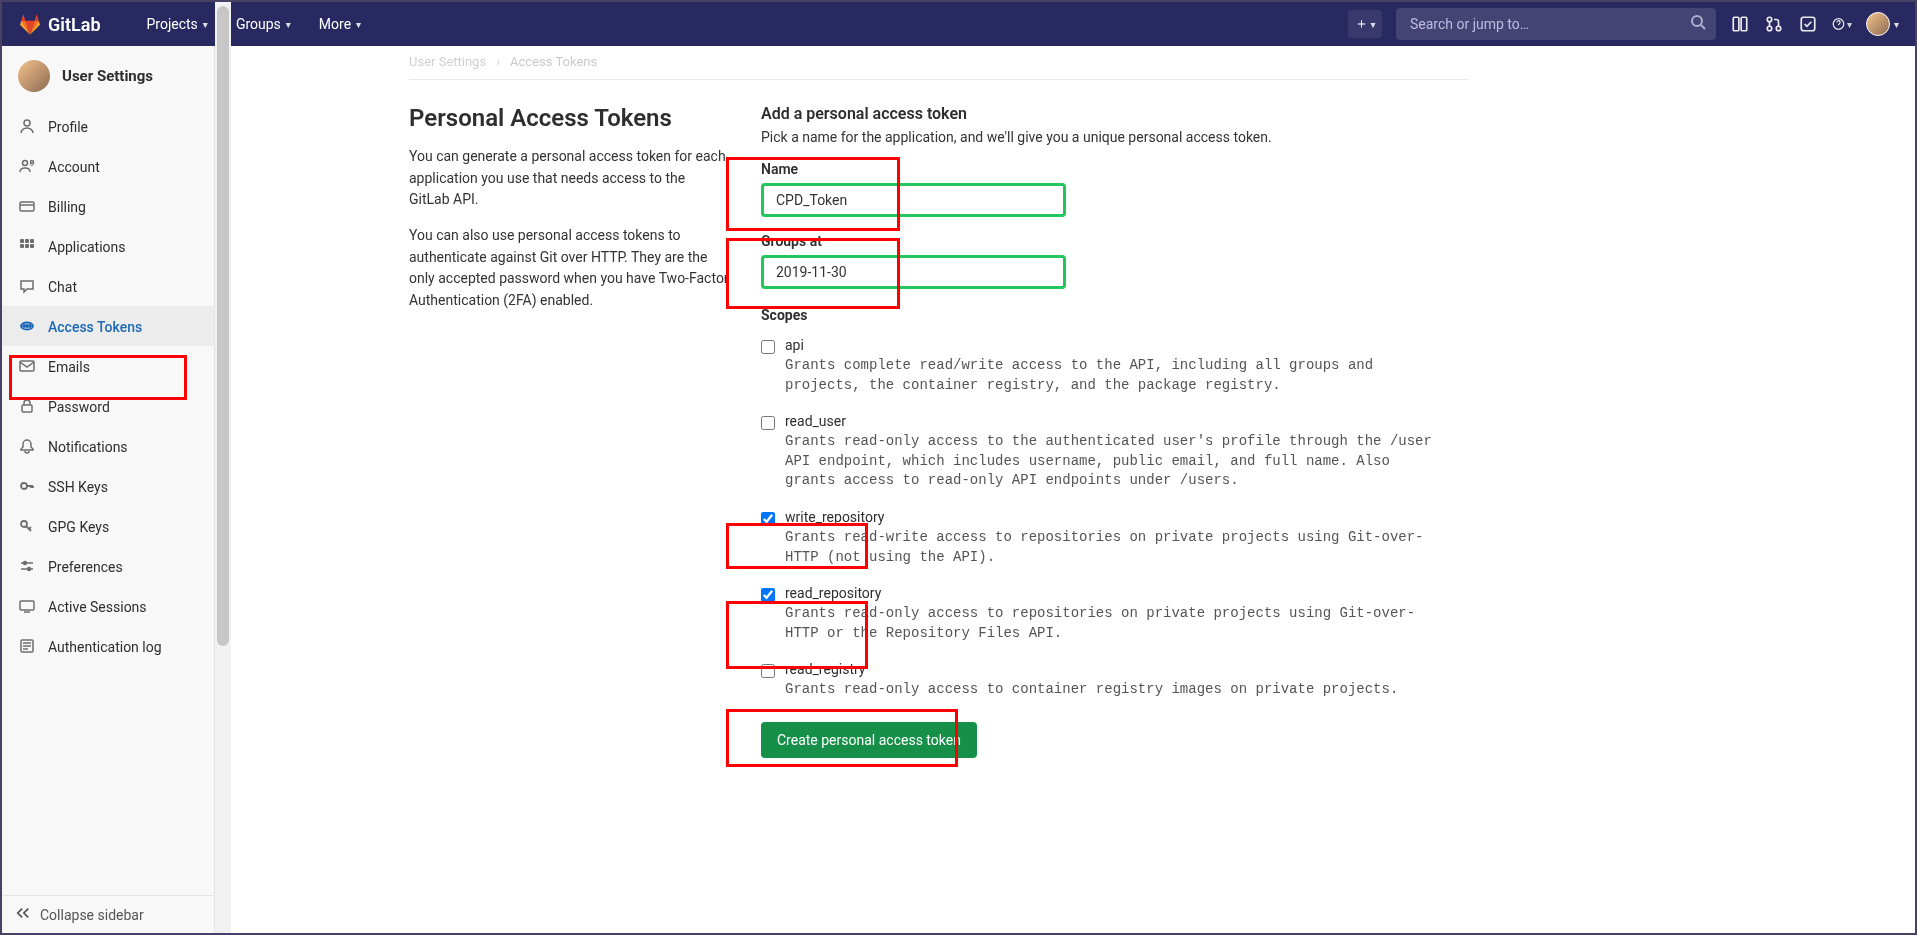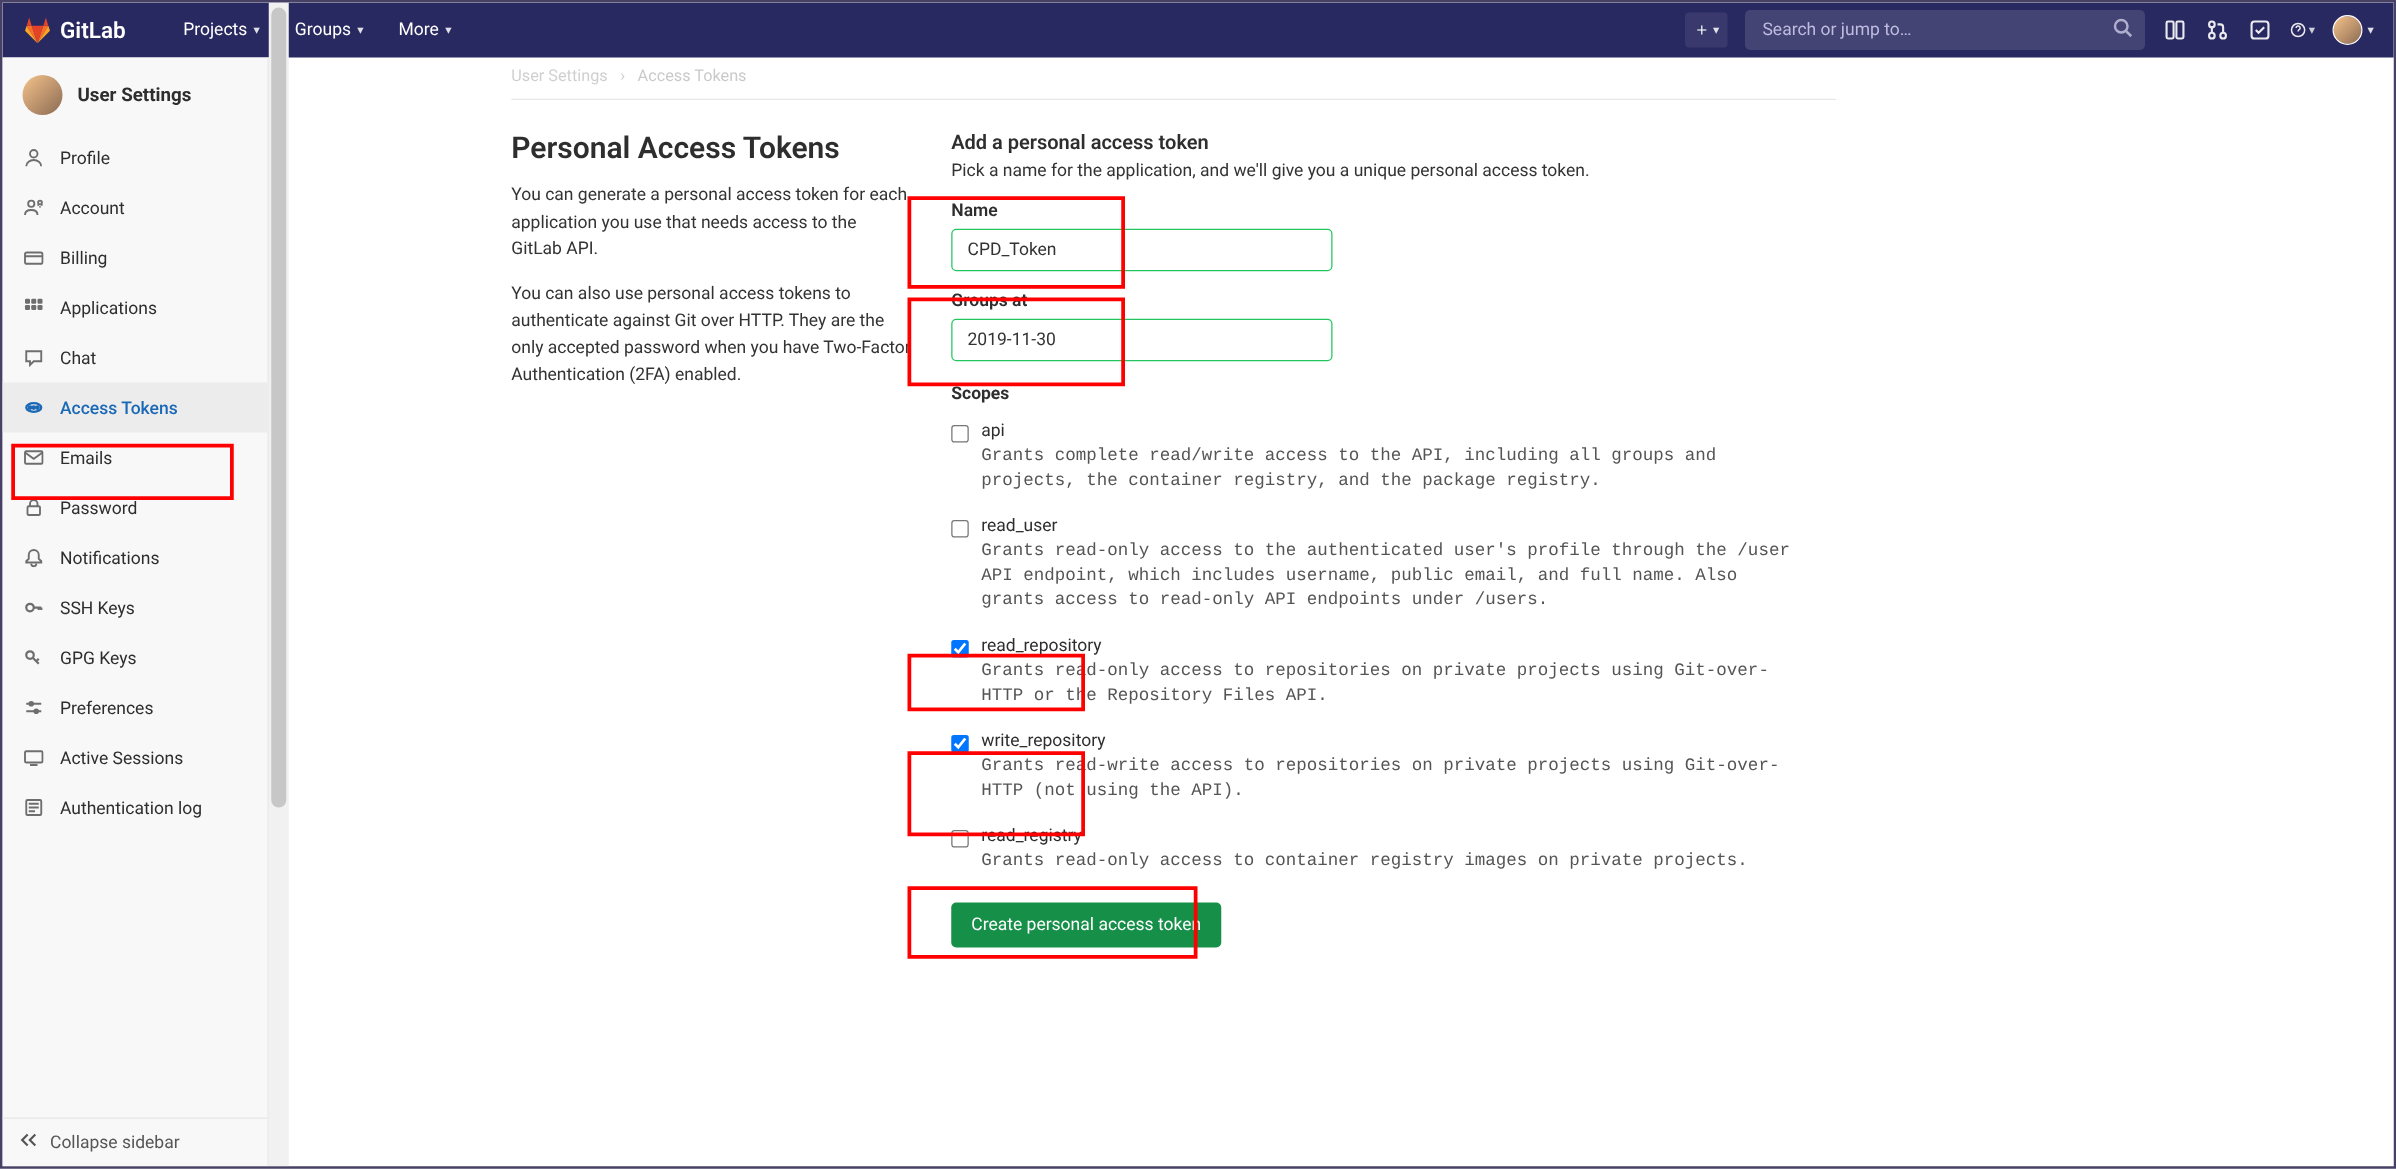--- a/index.html
+++ b/index.html
@@ -38,21 +38,21 @@
 .breadcrumb span:last-child { color:#666; }
 .divider { height:1px; background:#e8e8e8; margin: 10px 0 24px; }
 .cols { display:flex; gap:32px; }
 .col-left { width: 320px; }
 .col-right { flex:1; max-width: 680px; }
 .h1 { font-size: 24px; font-weight:600; margin-bottom: 14px; color:#2e2e2e; }
 .p { font-size:14px; color:#333; line-height:1.55; margin-bottom: 14px; }
 .h2 { font-size:16px; font-weight:600; margin-bottom:6px; }
 .sub { font-size:14px; color:#333; margin-bottom:16px; }
 .form-label { font-size:14px; font-weight:600; display:block; margin-bottom:6px; }
-.text-input { width:305px; height:34px; border:1px solid #22c55e; border-radius:4px; padding:0 12px; font-size:14px; color:#333; }
+.text-input { width:305px; height:34px; border:3px solid #22c55e; border-radius:4px; padding:0 12px; font-size:14px; color:#333; }
 .field-group { margin-bottom:16px; }
 .scopes-title { font-size:14px; font-weight:700; margin: 18px 0 14px; }
 .scope { display:flex; gap:10px; margin-bottom:18px; }
 .scope input[type=checkbox] { width:14px; height:14px; margin-top:3px; cursor:pointer; flex-shrink:0; }
 .scope-name { font-size:14px; font-weight:400; }
 .scope-desc { font-size:14px; color:#555; line-height:1.4; margin-top:3px;font-family:Liberation Mono, monospace; }
 .submit-btn { background:#168f48; color:#fff; border:none; padding: 10px 16px; font-size:14px; border-radius:4px; cursor:pointer; margin-top: 4px; }
 
 .hl { position:absolute; border:3px solid #ff0000; pointer-events:none; }
 .hl1 { left:7px; top:353px; width:178px; height:45px; }
@@ -337,29 +337,29 @@
               <div class="scope">
                 <input type="checkbox" style="">
                 <div>
                   <div class="scope-name">read_user</div>
                   <div class="scope-desc">Grants read-only access to the authenticated user's profile through the /user API endpoint, which includes username, public email, and full name. Also grants access to read-only API endpoints under /users.</div>
                 </div>
               </div>
               <div class="scope">
                 <input type="checkbox" checked="" style="">
                 <div>
+                  <div class="scope-name">write_repository</div>
+                  <div class="scope-desc">Grants read-write access to repositories on private projects using Git-over-HTTP (not using the API).</div>
+                </div>
+              </div>
+              <div class="scope">
+                <input type="checkbox" checked="" style="">
+                <div>
                   <div class="scope-name">read_repository</div>
                   <div class="scope-desc">Grants read-only access to repositories on private projects using Git-over-HTTP or the Repository Files API.</div>
-                </div>
-              </div>
-              <div class="scope">
-                <input type="checkbox" checked="" style="">
-                <div>
-                  <div class="scope-name">write_repository</div>
-                  <div class="scope-desc">Grants read-write access to repositories on private projects using Git-over-HTTP (not using the API).</div>
                 </div>
               </div>
               <div class="scope">
                 <input type="checkbox" style="">
                 <div>
                   <div class="scope-name">read_registry</div>
                   <div class="scope-desc">Grants read-only access to container registry images on private projects.</div>
                 </div>
               </div>
             </div>

